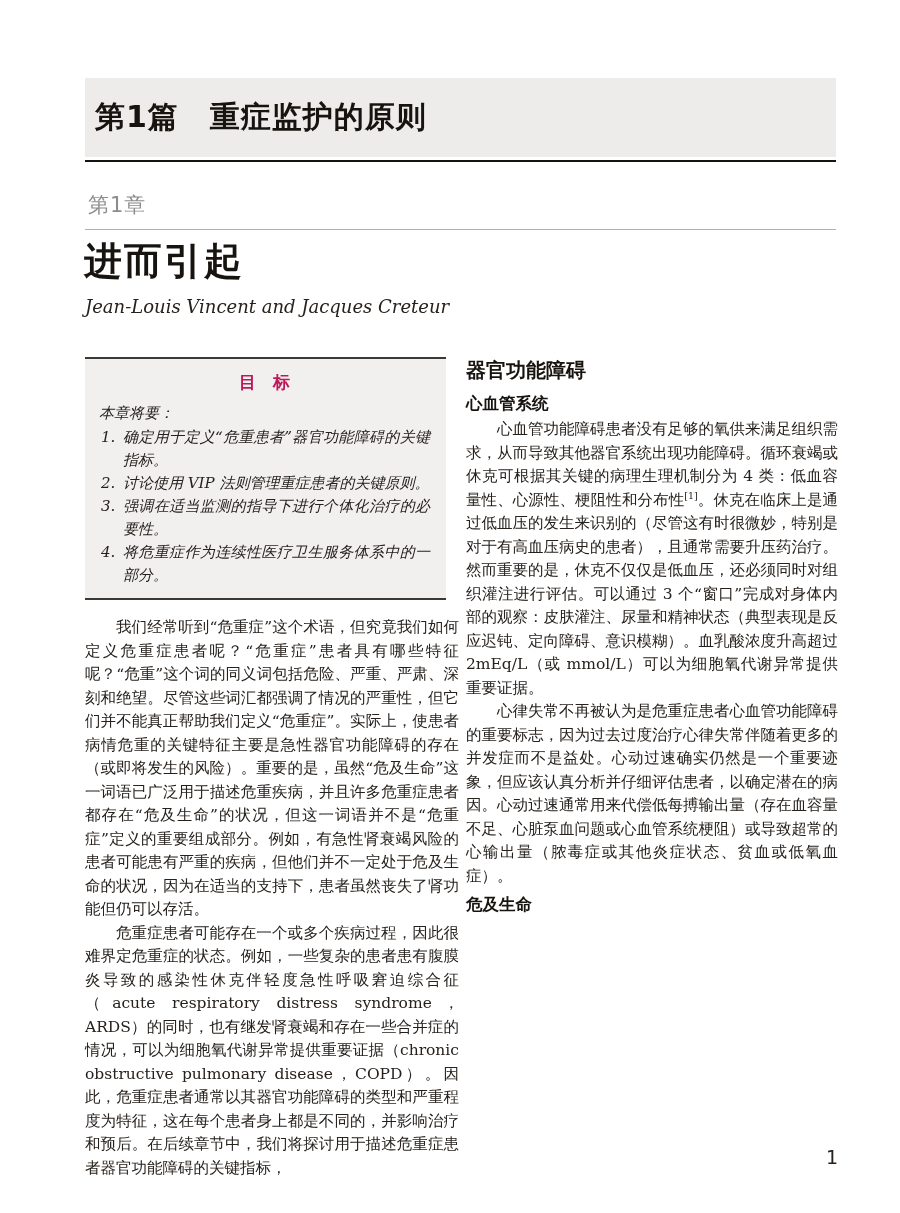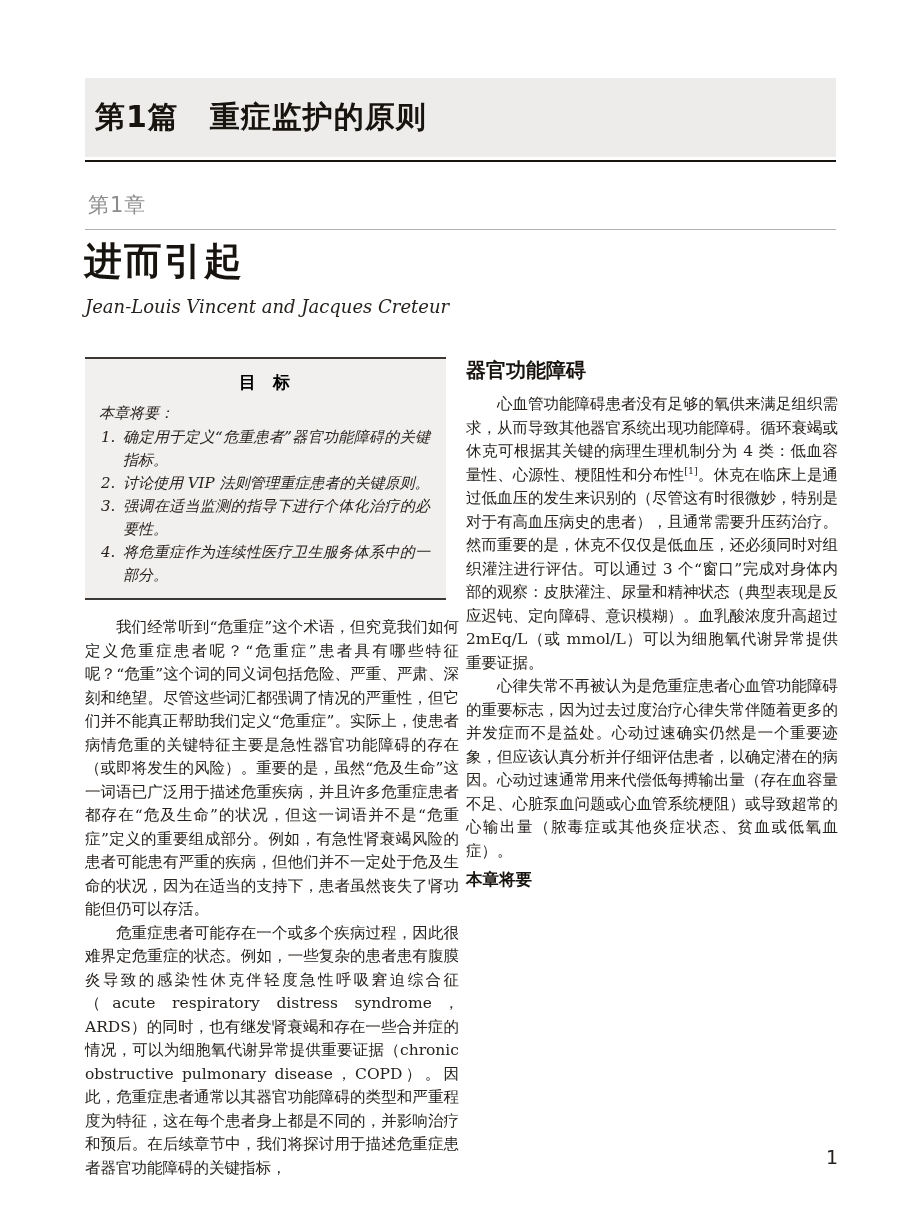--- a/index.html
+++ b/index.html
@@ -51,21 +51,21 @@
     box-sizing: border-box;
     width: 361px;
     background: #f1f0ee;
     border-top: 2px solid #3c3835;
     border-bottom: 2px solid #3c3835;
     padding: 8px 16px 11px 14px;
     margin: 0 0 16px 0;
   }
   .objectives-title {
     text-align: center; font-weight: bold; font-size: 17px;
-    margin: 4px 0 8px 0; color: #000000;
+    margin: 4px 0 8px 0; color: #be185d;
   }
   .objectives-intro {
     font-style: italic; font-size: 15px; line-height: 23px; margin: 0 0 1px 0;
   }
   .objectives-list {
     list-style: none; margin: 0; padding: 0;
     font-style: italic; font-size: 15px; line-height: 23px;
     counter-reset: obj;
   }
   .objectives-list li {
@@ -128,21 +128,22 @@
     </div>
     <div class="flow">
         <p class="indent"><span>我们经常听到“危重症”这个术语，但究竟我们如何定义危重症患者呢？“危重症”患者具有哪些特征呢？“危重”这个词的同义词包括危险、严重、严肃、深刻和绝望。尽管这些词汇都强调了情况的严重性，但它们并不能真正帮助我们定义“危重症”。实际上，使患者病情危重的关键特征主要是急性器官功能障碍的存在（或即将发生的风险）。重要的是，虽然“危及生命”这一词语已广泛用于描述危重疾病，并且许多危重症患者都存在“危及生命”的状况，但这一词语并不是“危重症”定义的重要组成部分。例如，有急性肾衰竭风险的患者可能患有严重的疾病，但他们并不一定处于危及生命的状况，因为在适当的支持下，患者虽然丧失了肾功能但仍可以存活。</span></p>
         <p class="indent"><span>危重症患者可能存在一个或多个疾病过程，因此很难界定危重症的状态。例如，一些复杂的患者患有腹膜炎导致的感染性休克伴轻度急性呼吸窘迫综合征（acute respiratory distress syndrome，ARDS）的同时，也有继发肾衰竭和存在一些合并症的情况，可以为细胞氧代谢异常提供重要证据（chronic obstructive pulmonary disease，COPD）。因此，危重症患者通常以其器官功能障碍的类型和严重程度为特征，这在每个患者身上都是不同的，并影响治疗和预后。在后续章节中，我们将探讨用于描述危重症患者器官功能障碍的关键指标，</span></p>
       </div>
   </section>
 
   <section class="col col-right">
     <div class="flow">
         <div class="section-heading">器官功能障碍</div>
+        <div class="sub-heading">心血管系统</div>
         <p class="indent"><span>心血管功能障碍患者没有足够的氧供来满足组织需求，从而导致其他器官系统出现功能障碍。循环衰竭或休克可根据其关键的病理生理机制分为 4 类：低血容量性、心源性、梗阻性和分布性</span><sup>[1]</sup><span>。休克在临床上是通过低血压的发生来识别的（尽管这有时很微妙，特别是对于有高血压病史的患者），且通常需要升压药治疗。然而重要的是，休克不仅仅是低血压，还必须同时对组织灌注进行评估。可以通过 3 个“窗口”完成对身体内部的观察：皮肤灌注、尿量和精神状态（典型表现是反应迟钝、定向障碍、意识模糊）。血乳酸浓度升高超过 2mEq/L（或 mmol/L）可以为细胞氧代谢异常提供重要证据。</span></p>
         <p class="indent"><span>心律失常不再被认为是危重症患者心血管功能障碍的重要标志，因为过去过度治疗心律失常伴随着更多的并发症而不是益处。心动过速确实仍然是一个重要迹象，但应该认真分析并仔细评估患者，以确定潜在的病因。心动过速通常用来代偿低每搏输出量（存在血容量不足、心脏泵血问题或心血管系统梗阻）或导致超常的心输出量（脓毒症或其他炎症状态、贫血或低氧血症）。</span></p>
-        <div class="sub-heading">本章将要</div>
+        <div class="sub-heading">危及生命</div>
       </div>
   </section>
 
   <div class="page-number">1</div>
 
 </div>
 
 </body></html>

